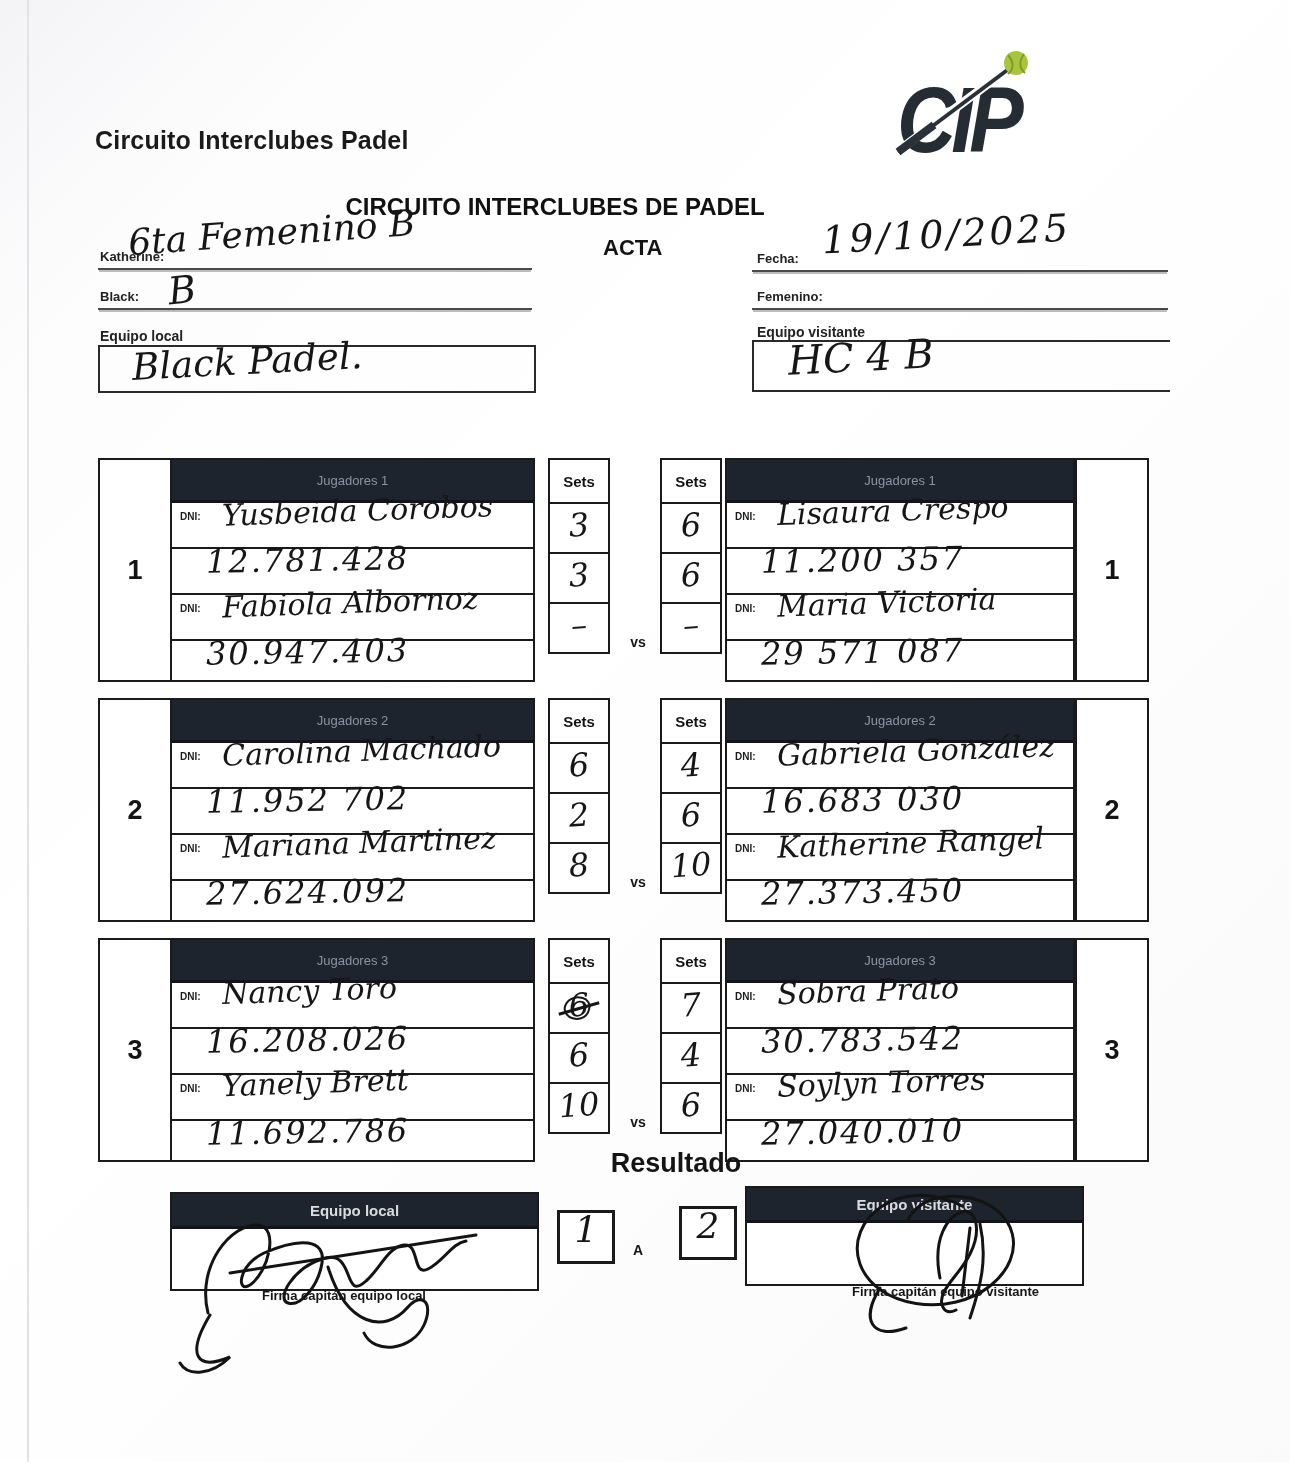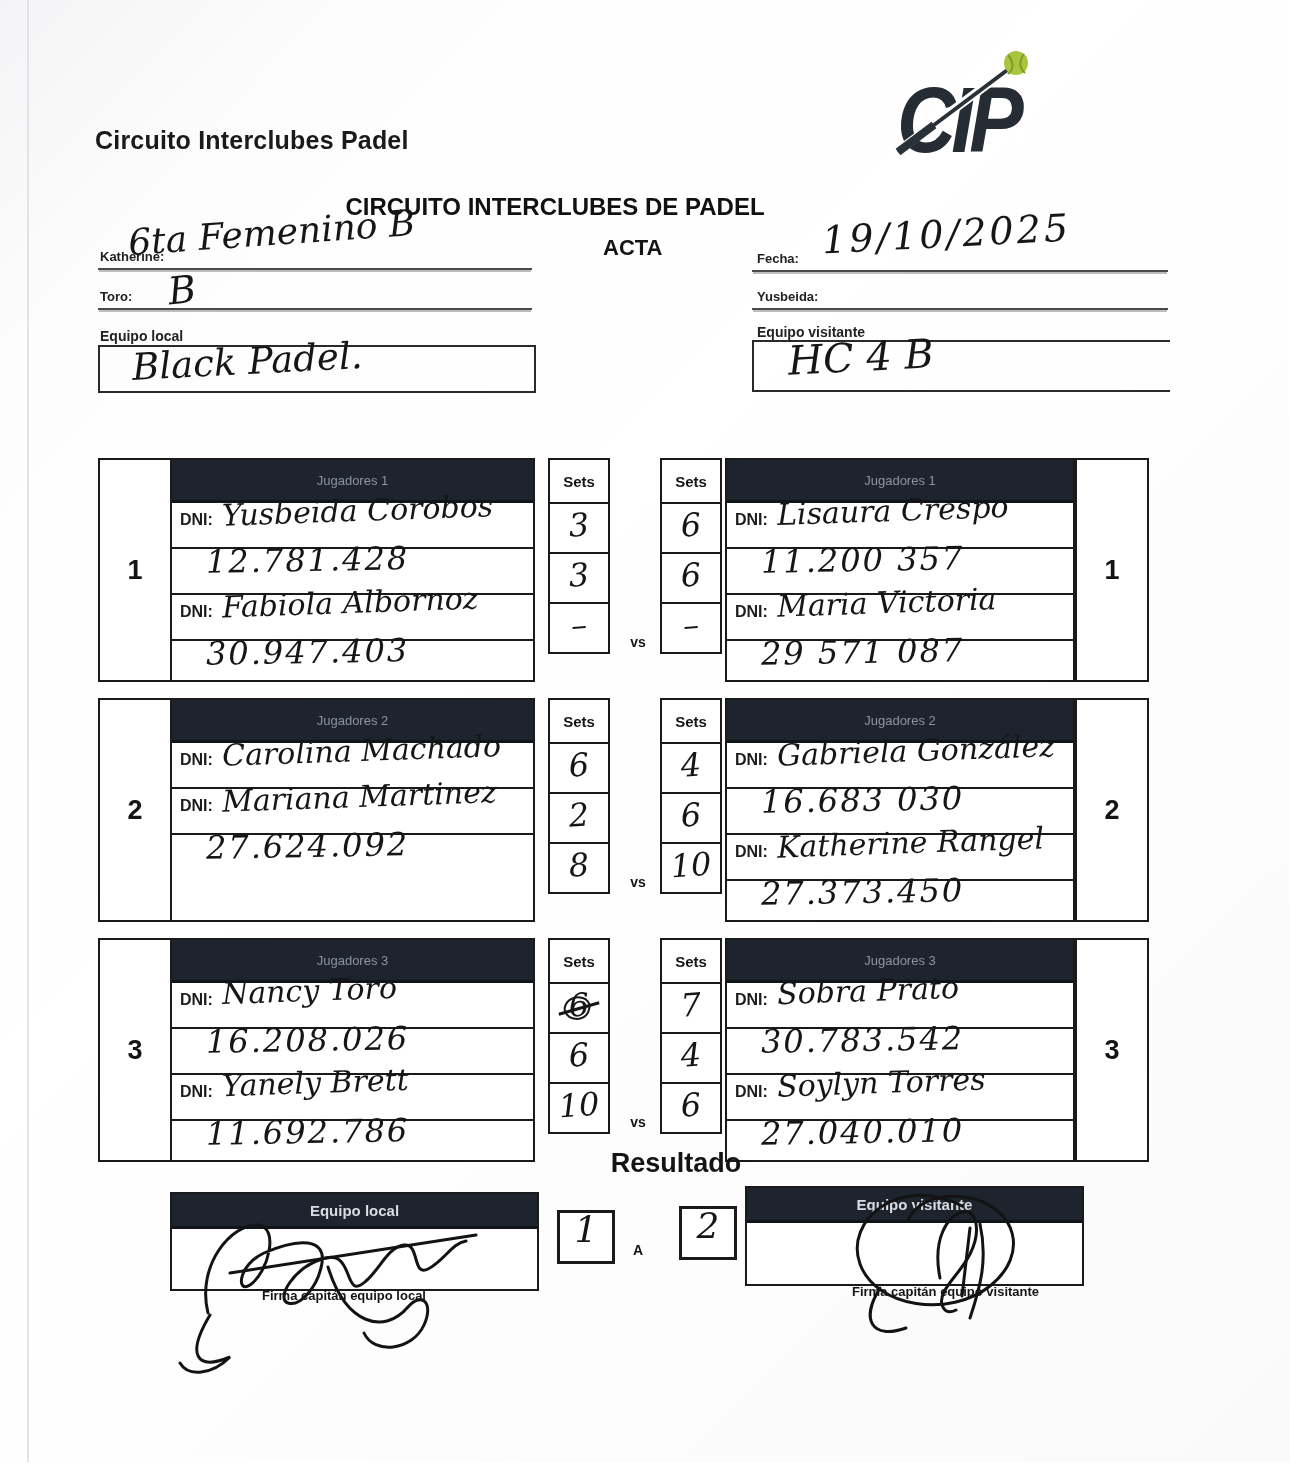--- a/index.html
+++ b/index.html
@@ -34,21 +34,21 @@
   .numcell{position:absolute;top:0;height:220px;width:70px;border:2px solid #1a1a1a;
     display:flex;align-items:center;justify-content:center;font-size:27px;font-weight:bold;background:#fff;}
   .numcell.left{left:0;}
   .numcell.right{left:977px;}
   .ptable{position:absolute;top:0;height:224px;background:#fff;border:2px solid #1a1a1a;box-sizing:border-box;}
   .ptable.local{left:72px;width:365px;}
   .ptable.visit{left:627px;width:350px;}
   .phead{height:40px;background:#1d242e;color:#8d93a0;font-size:13px;display:flex;align-items:center;justify-content:center;border-bottom:3px solid #10151c;}
   .prow{position:relative;height:44px;border-bottom:2px solid #1a1a1a;}
   .prow:last-child{border-bottom:none;}
-  .dni-label{position:absolute;left:8px;top:8px;font-size:16px;font-weight:bold;color:#1c1c1c;}
+  .dni-label{position:absolute;left:8px;top:8px;font-size:10px;font-weight:bold;color:#1c1c1c;}
   .prow .hw{position:absolute;z-index:3;}
   .prow.name .hw{left:50px;top:-10px;font-size:30px;transform:rotate(-2deg);}
   .prow.num .hw{left:34px;top:-8px;font-size:32px;letter-spacing:2px;transform:rotate(-1deg);}
 
   .setscol{position:absolute;top:0;width:62px;background:#fff;}
   .setscol.c1{left:450px;}
   .setscol.c2{left:562px;}
   .sets-head{height:42px;border:2px solid #1a1a1a;display:flex;align-items:center;justify-content:center;font-size:15px;font-weight:bold;background:#fff;}
   .setcell{position:relative;height:48px;border:2px solid #1a1a1a;border-top:none;background:#fff;}
   .setcell .hw{position:absolute;left:0;right:0;top:2px;text-align:center;font-size:32px;transform:rotate(-4deg);}
@@ -90,25 +90,25 @@
   <div class="acta">ACTA</div>
 
   <div class="flabel" style="left:100px;top:249px;">Katherine:</div>
   <div class="fline" style="left:98px;top:236px;width:434px;height:32px;"></div>
   <div class="hw hw-abs" style="left:128px;top:212px;font-size:36px;transform:rotate(-4deg);">6ta Femenino B</div>
 
   <div class="flabel" style="left:757px;top:251px;">Fecha:</div>
   <div class="fline" style="left:752px;top:238px;width:416px;height:32px;"></div>
   <div class="hw hw-abs" style="left:822px;top:212px;font-size:38px;letter-spacing:3px;transform:rotate(-3deg);">19/10/2025</div>
 
-  <div class="flabel" style="left:100px;top:289px;">Toro:</div>
+  <div class="flabel" style="left:100px;top:289px;">Black:</div>
   <div class="fline" style="left:98px;top:276px;width:434px;height:32px;"></div>
   <div class="hw hw-abs" style="left:168px;top:268px;font-size:38px;transform:rotate(-6deg);">B</div>
 
-  <div class="flabel" style="left:757px;top:289px;">Yusbeida:</div>
+  <div class="flabel" style="left:757px;top:289px;">Femenino:</div>
   <div class="fline" style="left:752px;top:276px;width:416px;height:32px;"></div>
   <div class="hw hw-abs" style="left:830px;top:268px;font-size:30px;"></div>
 
   <div class="flabel" style="left:100px;top:328px;font-size:14px;">Equipo local</div>
   <div class="tbox" style="left:98px;top:345px;width:434px;height:44px;"></div>
   <div class="hw hw-abs" style="left:132px;top:340px;font-size:37px;transform:rotate(-3deg);">Black Padel.</div>
 
   <div class="flabel" style="left:757px;top:324px;font-size:14px;">Equipo visitante</div>
   <div class="tbox" style="left:752px;top:340px;width:416px;height:48px;border-right:none;"></div>
   <div class="hw hw-abs" style="left:788px;top:334px;font-size:40px;transform:rotate(-3deg);">HC 4 B</div>
@@ -179,20 +179,23 @@
     <div class="numcell right">1</div>
   </section>
 
   <section class="match" style="top:698px;">
     <div class="numcell left">2</div>
     <div class="ptable local">
       <div class="phead">Jugadores 2</div>
       <div class="prow name">
         <span class="dni-label">DNI:</span>
         <span class="hw">Carolina Machado</span>
+      </div>
+      <div class="prow num">
+        <span class="hw">11.952 702</span>
       </div>
       <div class="prow name">
         <span class="dni-label">DNI:</span>
         <span class="hw">Mariana Martinez</span>
       </div>
       <div class="prow num">
         <span class="hw">27.624.092</span>
       </div>
     </div>
 

